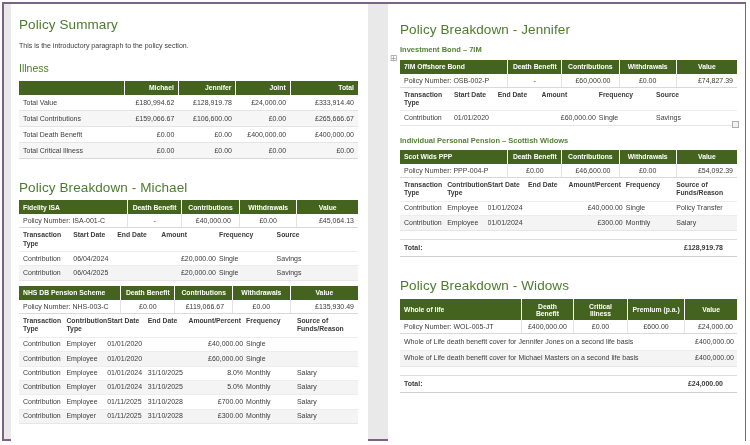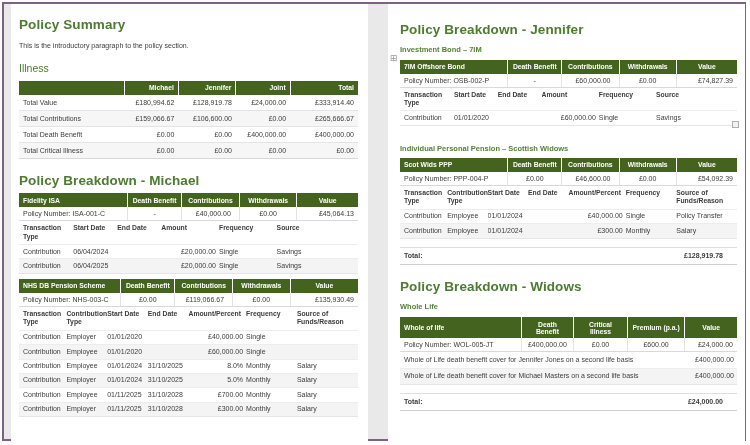--- a/index.html
+++ b/index.html
@@ -12,22 +12,22 @@
     position:absolute;left:2px;top:2px;width:744px;height:439px;
     border:2px solid #7e6184;background:#e9e9e9;box-sizing:border-box;
   }
   .page{
     position:absolute;top:4px;height:437px;background:#ffffff;
     box-sizing:border-box;
   }
   .page-left{left:11px;width:357px;padding:13px 10px 0 8px}
   .page-right{left:388px;width:357px;padding:18px 8px 0 12px}
 
-  h1{font-size:13.5px;line-height:1.15;color:#4d7b2f;font-weight:700;margin:0;letter-spacing:.1px}
-  h1.sect{margin-top:14px}
+  h1{font-size:13.5px;line-height:1.15;color:#4d7b2f;font-weight:400;margin:0;letter-spacing:.1px}
+  h1.sect{margin-top:21px}
   .intro{font-size:7px;color:#3b3b3b;margin:9px 0 0}
   h2{font-size:10.5px;color:#4d7b2f;font-weight:400;margin:13px 0 0}
   h3{font-size:7.5px;color:#538135;font-weight:700;margin:8px 0 0}
 
   table.tbl{width:100%;border-collapse:collapse;table-layout:fixed;font-size:7px;color:#3b3b3b}
   .tbl th,.tbl td{padding:0;vertical-align:middle;overflow:hidden}
   
   tr.ghead th{
     background:#44631f;color:#ffffff;font-weight:700;font-size:6.8px;
     padding:3.5px 4px;text-align:center;border-left:1.5px solid #ffffff;
@@ -391,21 +391,21 @@
           <td>01/01/2020</td>
           <td></td>
           <td class="num">£60,000.00</td>
           <td>Single</td>
           <td>Savings</td>
         </tr>
         </tbody>
     </table>
   </div>
 
-  <h3 style="margin-top:18px">Individual Personal Pension – Scottish Widows</h3>
+  <h3 style="margin-top:10px">Individual Personal Pension – Scottish Widows</h3>
   <div>
     <table class="tbl ptable">
       <colgroup>
           <col style="width:32%">
           <col style="width:16%">
           <col style="width:17%">
           <col style="width:17%">
           <col style="width:18%">
         </colgroup>
       <thead>
@@ -471,21 +471,20 @@
         </tbody>
     </table>
     <div class="total">
       <span>Total:</span>
       <span class="tval">£128,919.78</span>
     </div>
   </div>
 
   <h1 class="sect">Policy Breakdown - Widows</h1>
 
-  <h3>Whole Life</h3>
   <div>
     <table class="tbl ptable mt6">
       <colgroup>
           <col style="width:36%">
           <col style="width:15.5%">
           <col style="width:16%">
           <col style="width:17%">
           <col style="width:15.5%">
         </colgroup>
       <thead>

